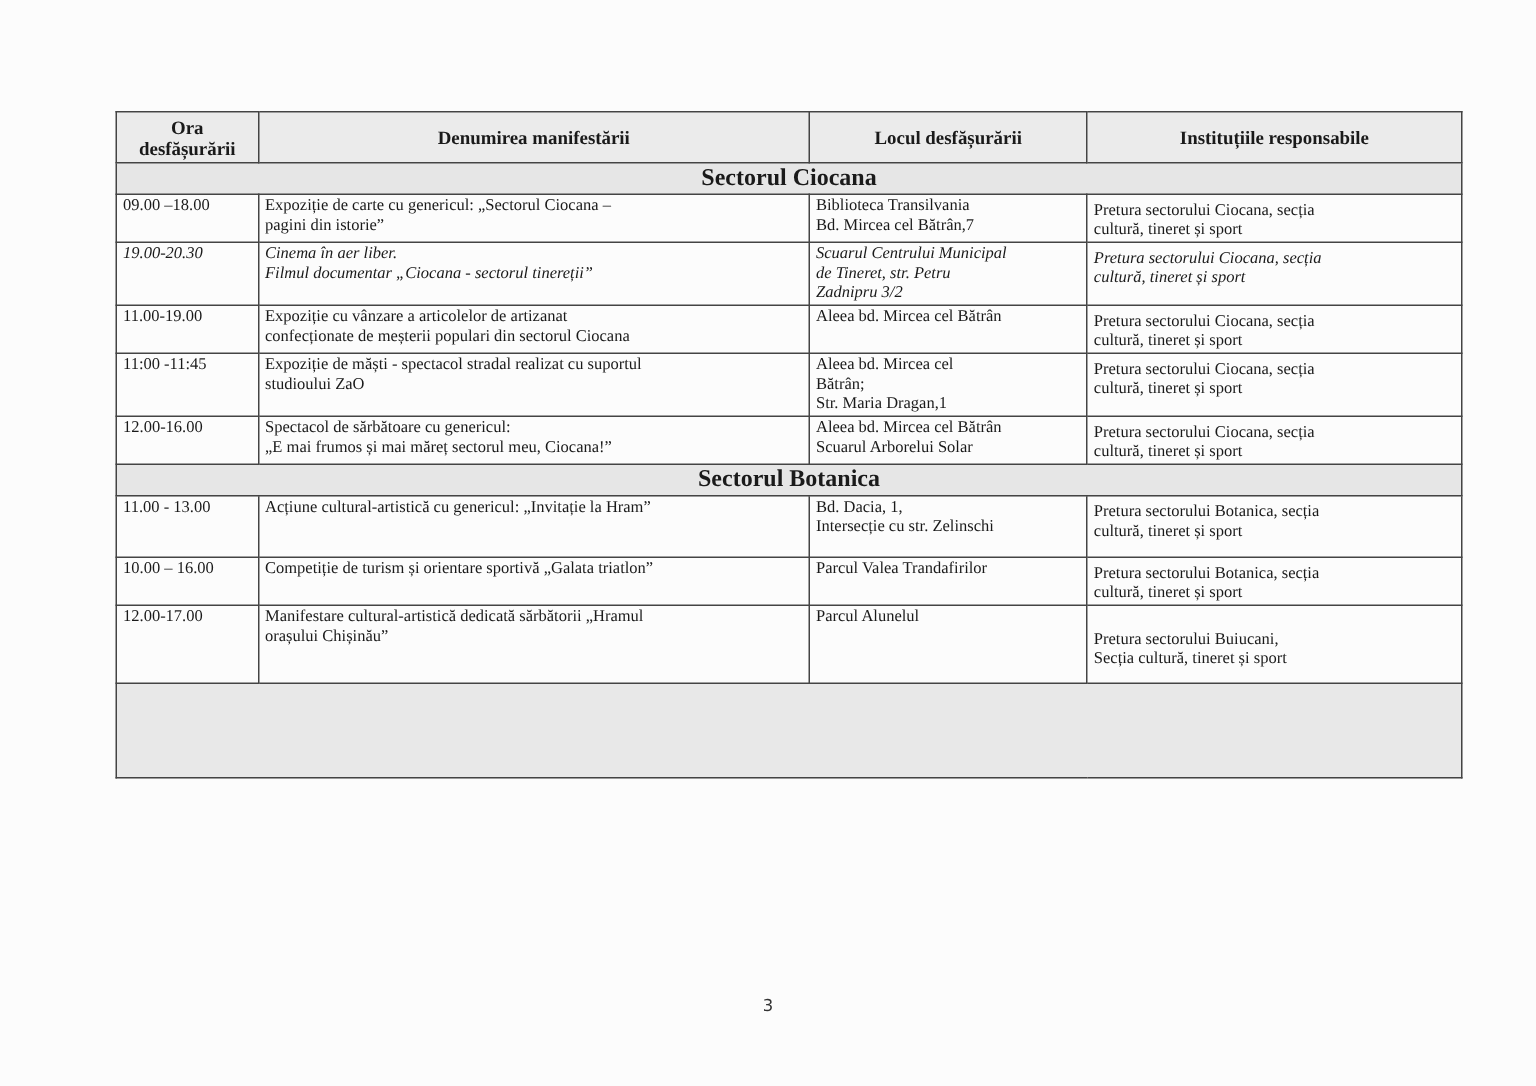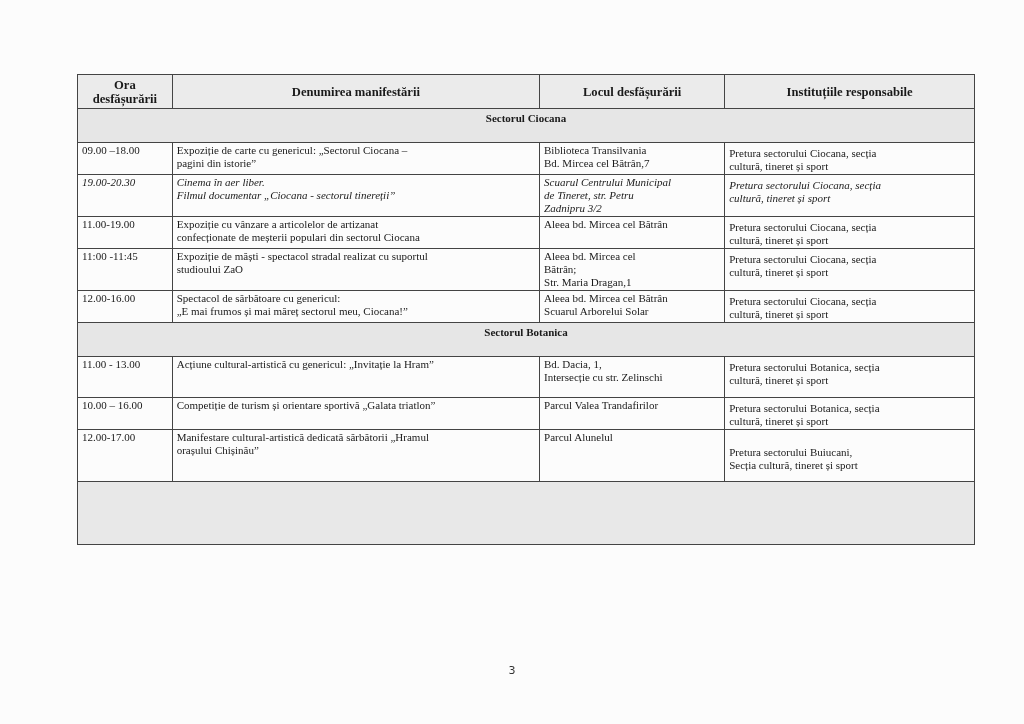--- a/index.html
+++ b/index.html
@@ -2,21 +2,21 @@
 <html><head>
 <meta charset="utf-8">
 <style>
   html, body { margin:0; padding:0; }
   body { width:1024px; height:724px; background:#fbfbfb; position:relative; overflow:hidden;
          font-family:"Liberation Serif", "DejaVu Serif", serif; color:#1a1a1a; }
   .page { position:absolute; left:0; top:0; width:1024px; height:724px; background:#fcfcfc; }
   table { position:absolute; left:77px; top:74px; width:898px; border-collapse:collapse; table-layout:fixed; }
   td, th { border:1px solid #444; font-size:11px; line-height:13px; vertical-align:top; padding:1px 4px; }
   th { font-weight:bold; text-align:center; vertical-align:middle; background:#ebebeb; font-size:12.6px; line-height:14px; }
-  .sector td { background:#e6e6e6; font-weight:bold; text-align:center; font-size:11px; height:16px; padding:3px 4px 14px; vertical-align:top; }
+  .sector td { background:#e6e6e6; font-weight:bold; text-align:center; font-size:16px; height:16px; padding:3px 4px 1px; vertical-align:top; }
   .c1 { width:91px; }
   .c2 { width:353px; }
   .c3 { width:178px; }
   .c4 { width:240px; }
   .filler td { background:#e8e8e8; height:60px; }
   .line { display:block; white-space:nowrap; }
   .pagenum { position:absolute; top:664px; left:0; width:1024px; text-align:center; font-family:"DejaVu Sans", sans-serif; font-size:11px; color:#333; }
 </style>
 </head>
 <body>

